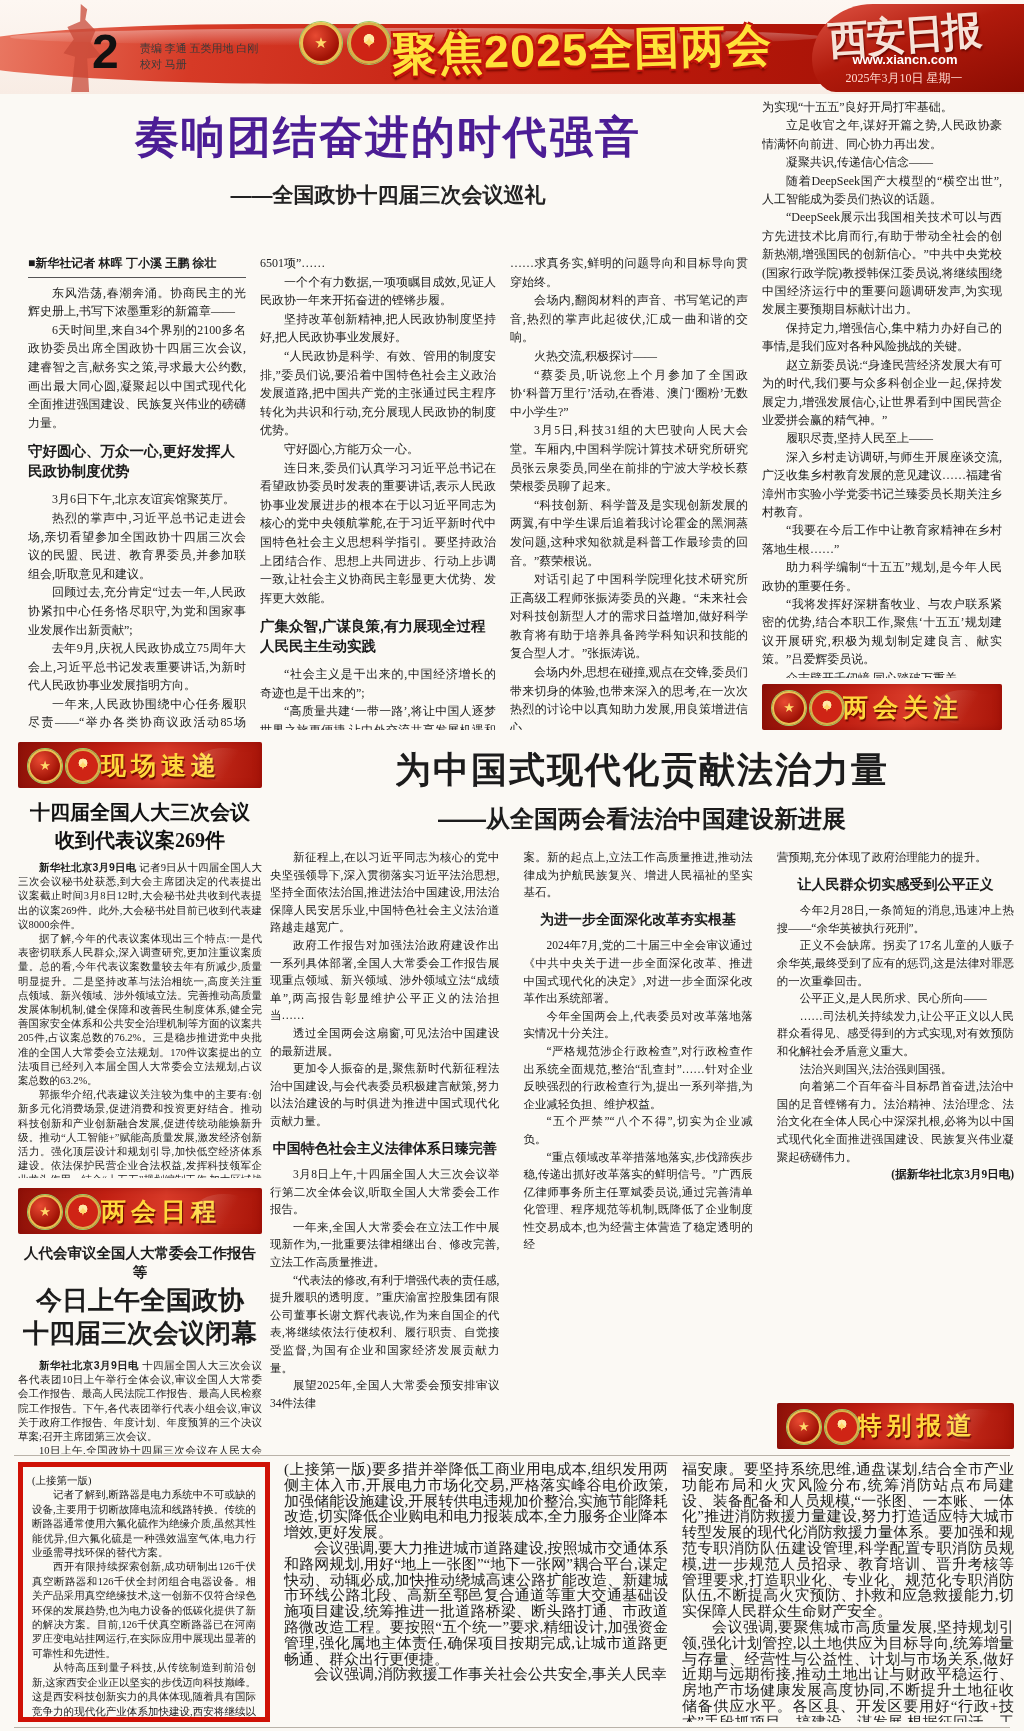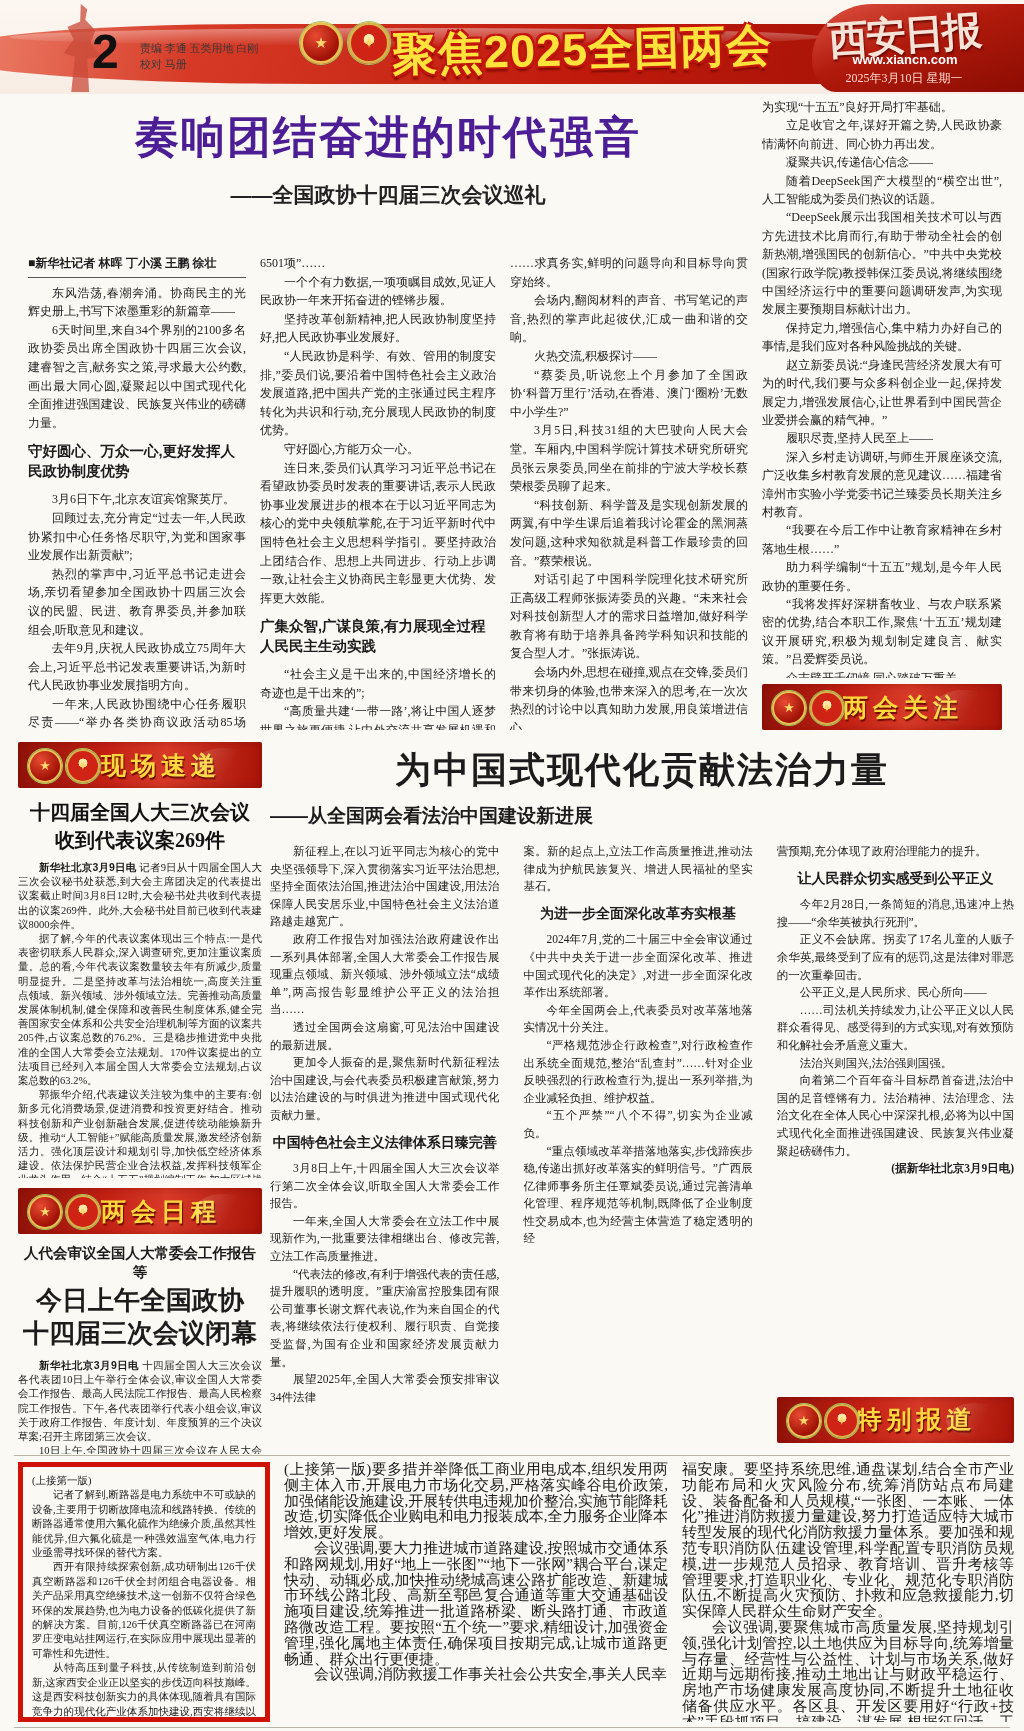--- a/index.html
+++ b/index.html
@@ -71,21 +71,21 @@
   .sidebar{position:absolute;left:18px;top:742px;width:244px;height:712px;}
   .scene-head{margin:10px 0 6px;text-align:center;font-weight:bold;font-size:20px;line-height:28px;color:#111;}
   .scene-body{height:318px;overflow:hidden;font-size:10.5px;line-height:14.2px;}
   .sched-kicker{margin:10px 0 2px;text-align:center;font-family:"Liberation Sans",sans-serif;font-weight:bold;font-size:14.5px;}
   .sched-head{text-align:center;font-weight:900;font-size:26px;line-height:33px;font-family:"Liberation Serif",serif;}
   .sched-body{margin-top:8px;height:96px;overflow:hidden;font-size:10.5px;line-height:14.2px;}
 
   
   .law{position:absolute;left:270px;top:742px;width:744px;height:710px;}
   .law-title{text-align:center;font-family:"Liberation Sans",sans-serif;font-weight:900;font-size:36px;letter-spacing:2px;margin-top:4px;}
-  .law-sub{font-family:"Liberation Sans",sans-serif;font-weight:bold;font-size:19px;margin-top:8px;}
+  .law-sub{text-align:center;font-family:"Liberation Sans",sans-serif;font-weight:bold;font-size:24px;margin-top:8px;}
   .law-cols{display:flex;gap:24px;margin-top:14px;height:600px;}
   .law-col{width:236px;overflow:hidden;font-size:11.5px;line-height:17.6px;}
   .law-col .sub{font-size:14px;}
   .law-col3{display:flex;flex-direction:column;width:244px;}
   .law-col3 .flex-body{flex:1;overflow:hidden;}
 
   
   .hr{position:absolute;left:14px;width:996px;height:0;border-top:1px solid #b9b2a8;}
   .strip{position:absolute;left:18px;top:1462px;width:996px;height:260px;display:flex;gap:14px;}
   .jump-box{width:224px;border:5px solid #cf1206;padding:7px 9px;overflow:hidden;font-size:10.5px;line-height:14.4px;}
@@ -121,22 +121,22 @@
     <div class="lead-head">
       <div class="lead-title">奏响团结奋进的时代强音</div>
       <div class="lead-sub">——全国政协十四届三次会议巡礼</div>
     </div>
     <div class="lcol body-txt">
         <p class="byline">■新华社记者 林晖 丁小溪 王鹏 徐壮</p>
         <p class="p">东风浩荡,春潮奔涌。协商民主的光辉史册上,书写下浓墨重彩的新篇章——</p>
         <p class="p">6天时间里,来自34个界别的2100多名政协委员出席全国政协十四届三次会议,建睿智之言,献务实之策,寻求最大公约数,画出最大同心圆,凝聚起以中国式现代化全面推进强国建设、民族复兴伟业的磅礴力量。</p>
         <p class="sub">守好圆心、万众一心,更好发挥人民政协制度优势</p>
         <p class="p">3月6日下午,北京友谊宾馆聚英厅。</p>
+        <p class="p">热烈的掌声中,习近平总书记走进会场,亲切看望参加全国政协十四届三次会议的民盟、民进、教育界委员,并参加联组会,听取意见和建议。</p>
         <p class="p">回顾过去,充分肯定“过去一年,人民政协紧扣中心任务恪尽职守,为党和国家事业发展作出新贡献”;</p>
-        <p class="p">热烈的掌声中,习近平总书记走进会场,亲切看望参加全国政协十四届三次会议的民盟、民进、教育界委员,并参加联组会,听取意见和建议。</p>
         <p class="p">去年9月,庆祝人民政协成立75周年大会上,习近平总书记发表重要讲话,为新时代人民政协事业发展指明方向。</p>
         <p class="p">一年来,人民政协围绕中心任务履职尽责——“举办各类协商议政活动85场次”“开展视察考察调研活动99项”“19557人次委员开展履职尽责、服务为民活动”……</p>
       </div>
     <div class="lcol body-txt">
         <p class="cont">6501项”……</p>
         <p class="p">一个个有力数据,一项项瞩目成效,见证人民政协一年来开拓奋进的铿锵步履。</p>
         <p class="p">坚持改革创新精神,把人民政协制度坚持好,把人民政协事业发展好。</p>
         <p class="p">“人民政协是科学、有效、管用的制度安排,”委员们说,要沿着中国特色社会主义政治发展道路,把中国共产党的主张通过民主程序转化为共识和行动,充分展现人民政协的制度优势。</p>
         <p class="p">守好圆心,方能万众一心。</p>
         <p class="p">连日来,委员们认真学习习近平总书记在看望政协委员时发表的重要讲话,表示人民政协事业发展进步的根本在于以习近平同志为核心的党中央领航掌舵,在于习近平新时代中国特色社会主义思想科学指引。要坚持政治上团结合作、思想上共同进步、行动上步调一致,让社会主义协商民主彰显更大优势、发挥更大效能。</p>

